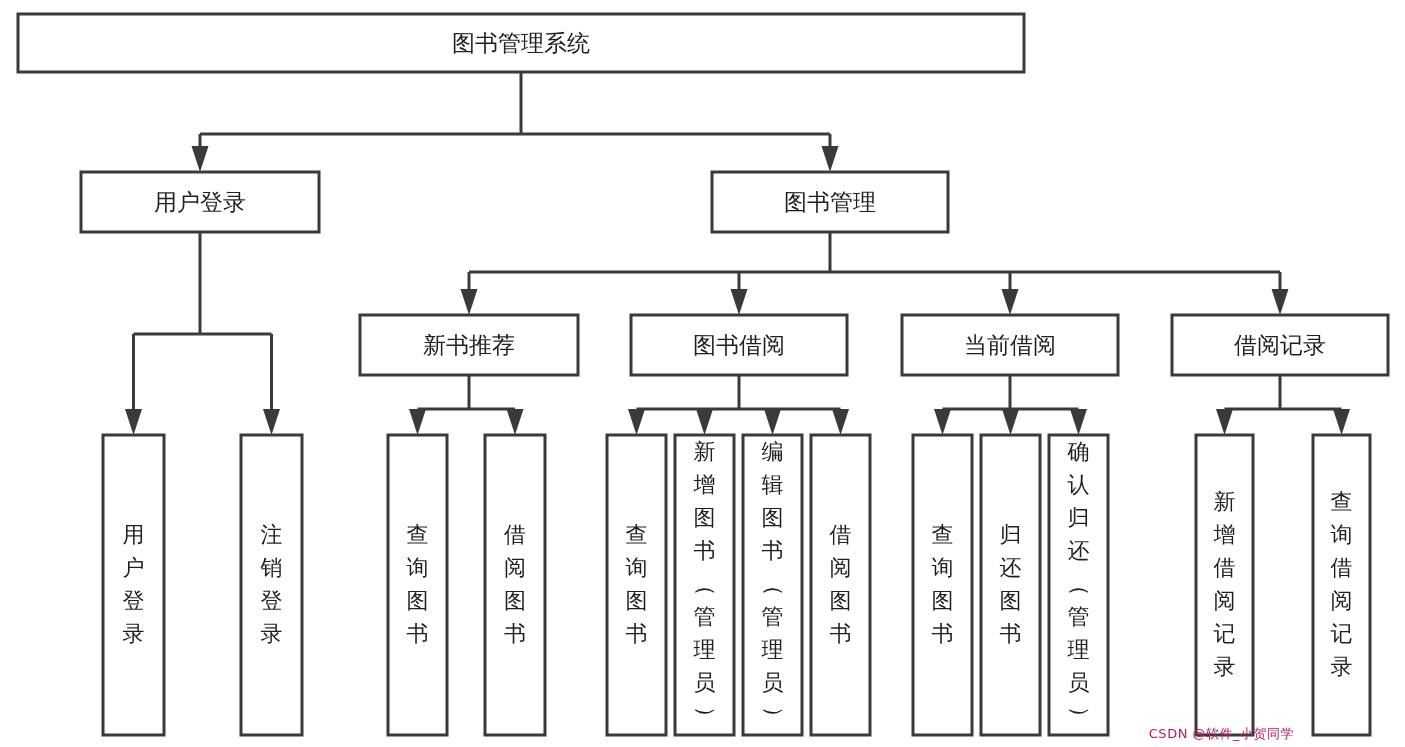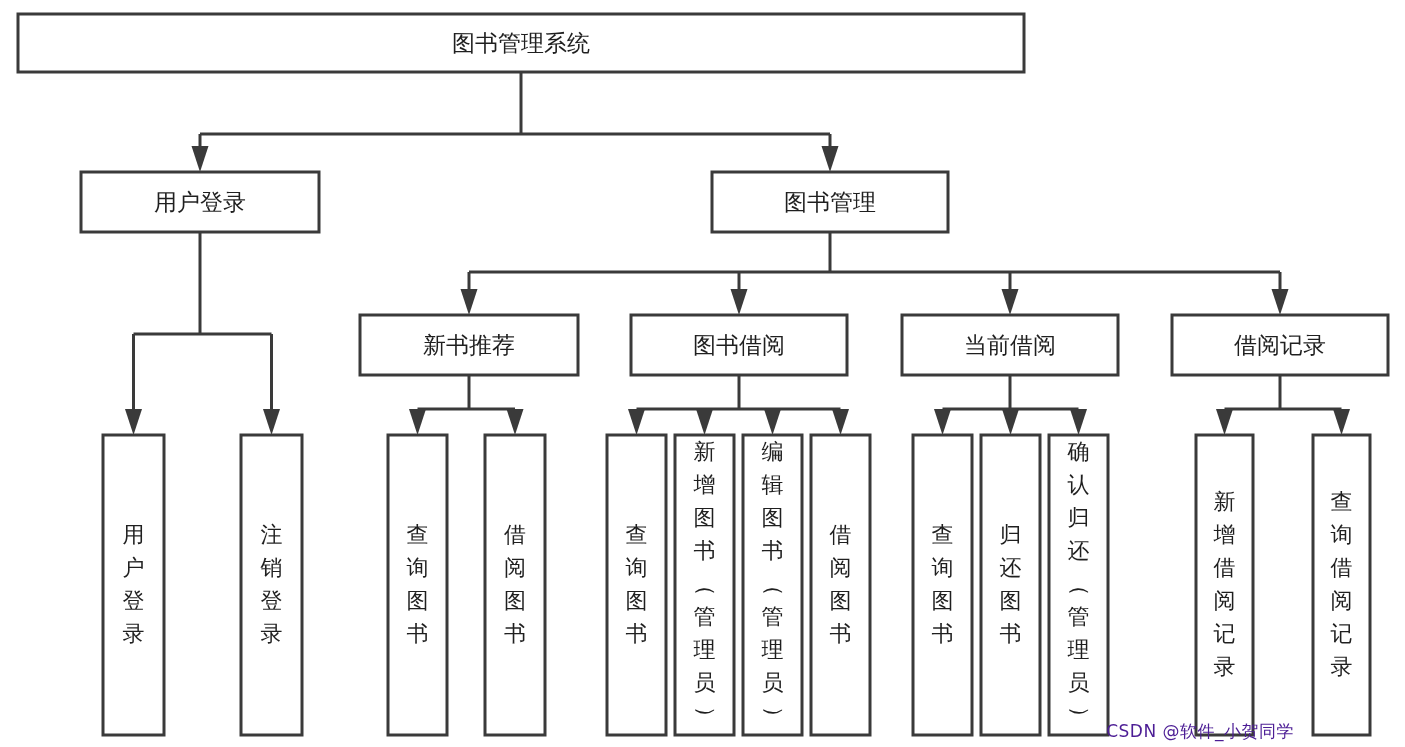--- a/index.html
+++ b/index.html
@@ -52,22 +52,22 @@
     dominant-baseline: middle;
   }
   text.node-label.vertical-label {
     font-size: 22px;
   }
   .watermark {
     position: absolute;
     right: 8px;
     bottom: 4px;
     font-family: "DejaVu Sans", "Liberation Sans", sans-serif;
-    font-size: 17px;
-    color: #4c1d95;
+    font-size: 13px;
+    color: #be185d;
     white-space: nowrap;
     letter-spacing: 0.5px;
     pointer-events: none;
   }
 </style>
 </head>
 <body>
 
 <div id="diagram-root">
 

